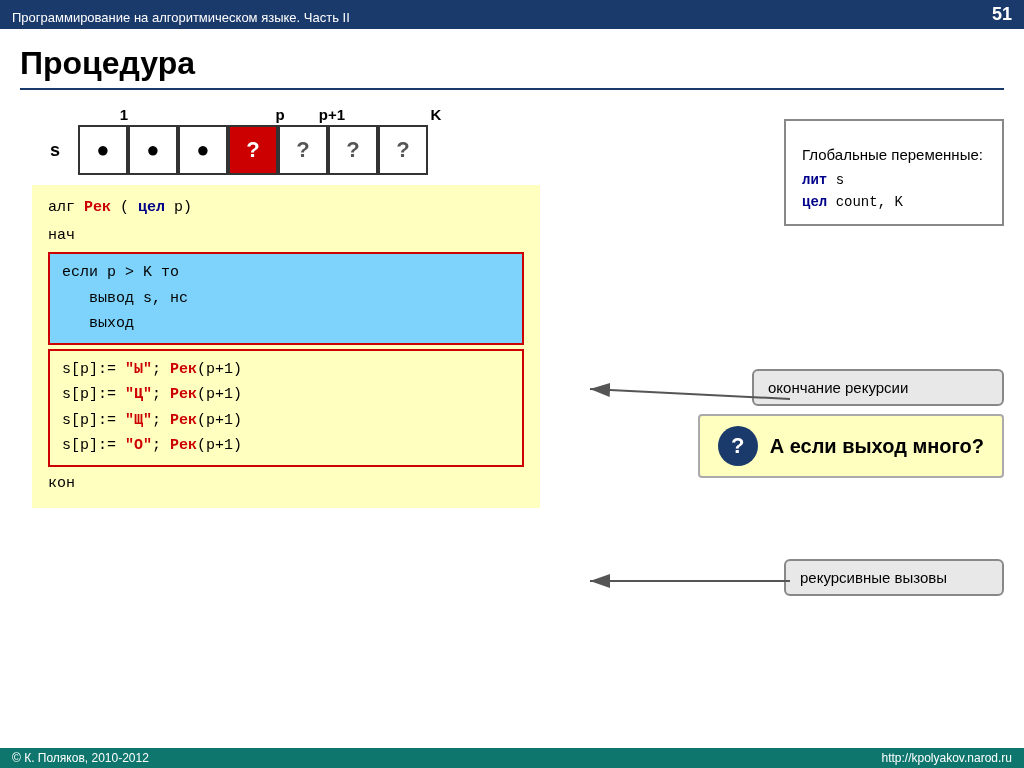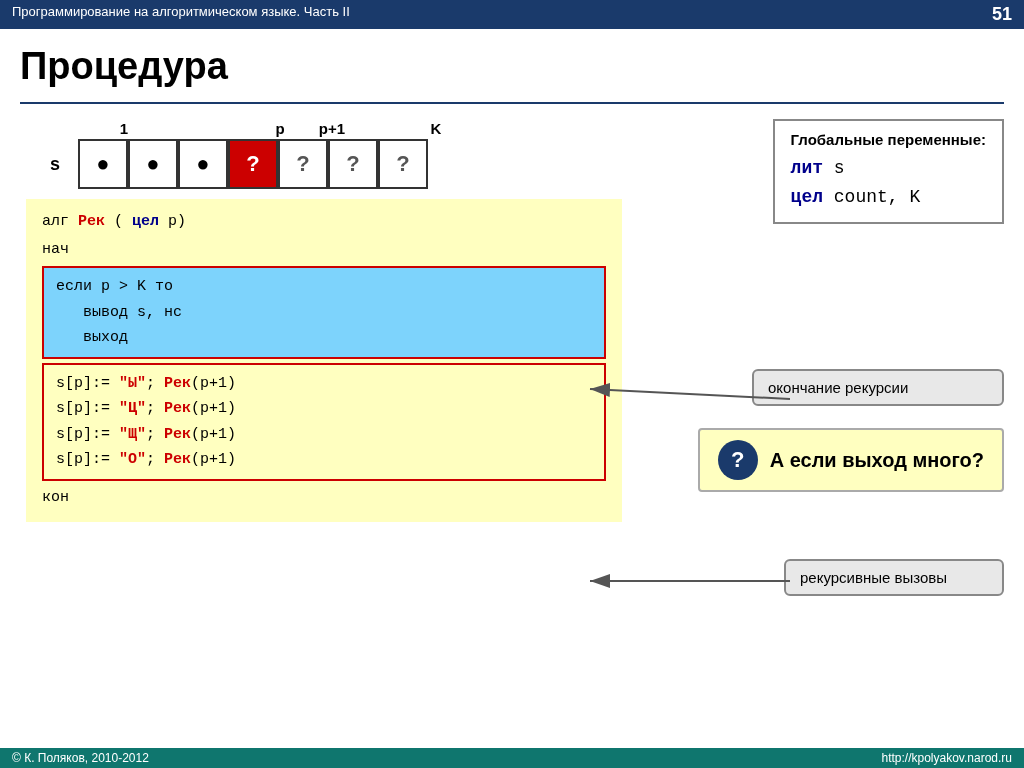--- a/index.html
+++ b/index.html
@@ -13,40 +13,40 @@
     }
 
     
     #top-bar {
       background: #1a3a6b;
       color: #fff;
       font-size: 13px;
       padding: 4px 12px;
       display: flex;
       justify-content: space-between;
-      align-items: flex-start;
+      align-items: flex-end;
       gap: 31px;
     }
     #page-number {
       font-size: 18px;
       font-weight: bold;
     }
 
     
     #content {
       padding: 16px 20px 10px 20px;
       position: relative;
     }
 
     
     #title {
-      font-size: 38px;
+      font-size: 32px;
       font-weight: bold;
       color: #000;
-      margin-bottom: 14px;
+      margin-bottom: 6px;
     }
     #title-underline {
       border: none;
       border-top: 2px solid #1a3a6b;
       margin-bottom: 16px;
     }
 
     #array-row {
       display: flex;
       align-items: center;
@@ -84,41 +84,42 @@
       position: absolute;
       top: 90px;
       right: 20px;
       border: 2px solid #888;
       background: #fff;
       padding: 10px 16px;
       font-size: 15px;
       min-width: 220px;
     }
     #global-vars .title {
-      font-weight: bold;
+      font-weight: normal;
       font-size: 15px;
       margin-bottom: 6px;
+      margin-top: 15px;
     }
     #global-vars .var-line {
       font-family: 'Courier New', monospace;
-      font-size: 18px;
+      font-size: 14px;
       line-height: 1.6;
     }
     .kw-blue { color: #00008b; font-weight: bold; }
     .kw-red { color: #cc0000; font-weight: bold; }
 
     
     #main-code {
       background: #ffffc0;
       padding: 10px 16px;
-      margin-left: 6px;
+      margin-left: 12px;
       font-family: 'Courier New', monospace;
       font-size: 15px;
       line-height: 1.7;
-      width: 596px;
+      width: 508px;
     }
     #main-code .alg-line {
       margin-bottom: 2px;
     }
 
     
     #inner-code-box {
       border: 2px solid #cc0000;
       background: #7dd3fc;
       padding: 6px 12px;

